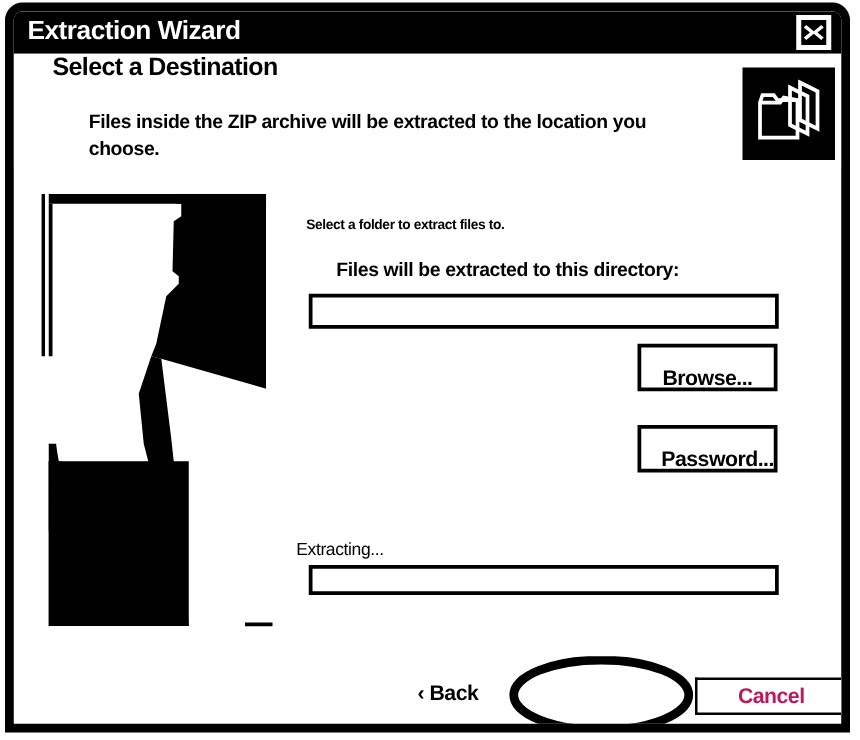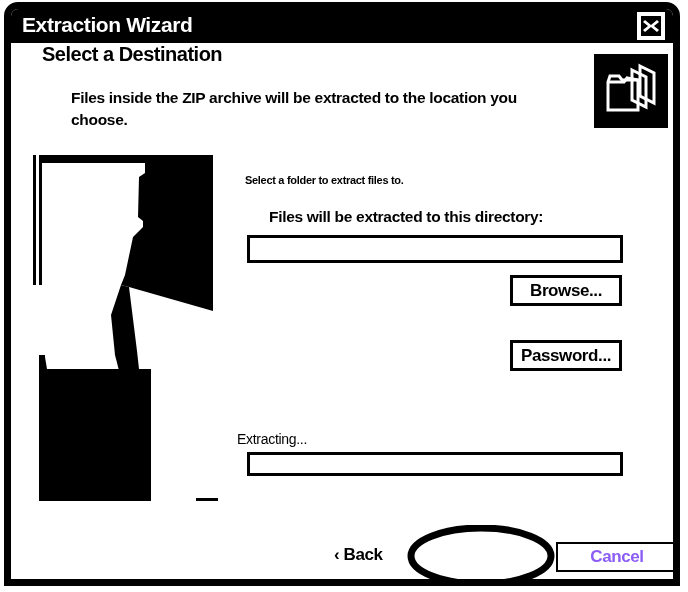--- a/index.html
+++ b/index.html
@@ -162,21 +162,21 @@
     box-sizing: border-box;
     border: 3px solid #000000;
     background: #ffffff;
     color: #000000;
     font-family: "Liberation Sans", sans-serif;
     font-size: 17px;
     font-weight: bold;
     letter-spacing: -0.4px;
     text-align: center;
     line-height: 1;
-    padding: 4px;
+    padding: 16px;
     cursor: pointer;
     white-space: nowrap;
   }
   .btn-browse   { left: 499px; top: 266px; width: 112px; height: 31px; }
   .btn-password { left: 499px; top: 331px; width: 112px; height: 31px; }
 
   .label-extracting {
     position: absolute;
     left: 226px;
     top: 422px;
@@ -240,21 +240,21 @@
   .btn-cancel {
     position: absolute;
     left: 545px;
     top: 533px;
     width: 120px;
     height: 30px;
     box-sizing: border-box;
     border: 2px solid #000000;
     border-right: none;
     background: #ffffff;
-    color: #8b5cf6;
+    color: #be185d;
     font-family: "Liberation Sans", sans-serif;
     font-size: 17px;
     font-weight: bold;
     letter-spacing: -0.4px;
     text-align: center;
     cursor: pointer;
     white-space: nowrap;
     padding: 0;
   }
 

